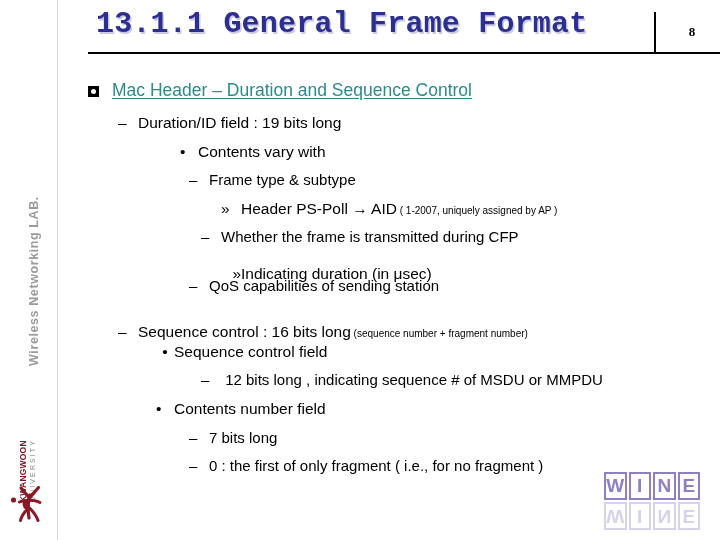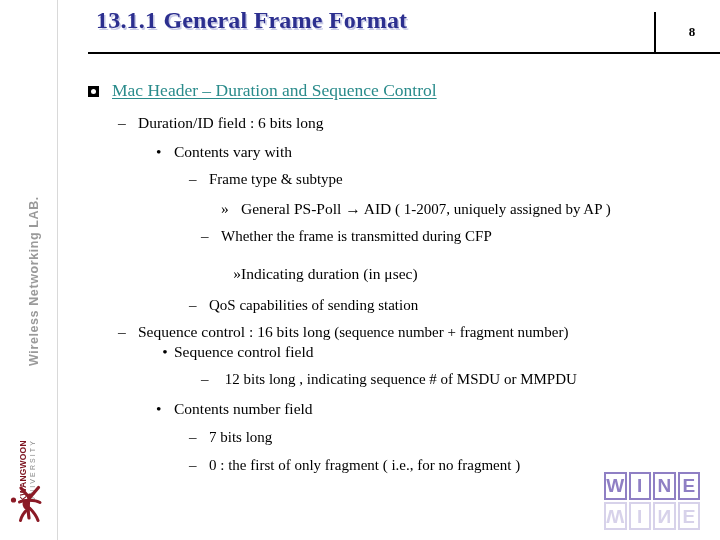--- a/index.html
+++ b/index.html
@@ -99,22 +99,22 @@
   #header {
     position: absolute;
     left: 58px; top: 0;
     width: 662px;
     height: 58px;
   }
   #slide-title {
     position: absolute;
     left: 38px;
     top: 7px;
-    font-family: Liberation Serif, serif;
-    font-size: 24px;
+    font-family: Liberation Mono, monospace;
+    font-size: 30px;
     font-weight: bold;
     color: #2c2f8f;
     letter-spacing: 0.2px;
     white-space: nowrap;
     text-shadow: 1.5px 1.5px 0 #c9cbe6;
   }
   #header-rule {
     position: absolute;
     left: 30px;
     top: 52px;
@@ -148,21 +148,21 @@
     left: 58px;
     top: 62px;
     width: 662px;
     height: 470px;
   }
 
   .line {
     position: absolute;
     white-space: nowrap;
     color: #000000;
-    font-family: Liberation Serif, serif;
+    font-family: Liberation Sans, sans-serif;
   }
 
   
   .lvl1 {
     left: 54px;
     font-size: 17.5px;
     color: #2a8b8b;
     text-decoration: underline;
     text-underline-offset: 2px;
   }
@@ -191,21 +191,21 @@
   
   .lvl5 { left: 163px; font-size: 15.5px; }
 
   .marker {
     display: inline-block;
     width: 20px;
   }
   .marker-dot { display: inline-block; width: 18px; }
 
   .small {
-    font-size: 15px;
+    font-size: 10px;
   }
 
   
   #wine-logo {
     position: absolute;
     left: 604px;
     top: 472px;
     width: 96px;
     height: 60px;
   }
@@ -269,27 +269,27 @@
     <div id="page-number">8</div>
     <div id="header-rule"></div>
   </div>
 
   <div id="body-area">
 
     <div class="sq-bullet" style="top:24px"></div>
     <div class="line lvl1" style="top:18px">Mac Header – Duration and Sequence Control</div>
 
     <div id="lines-host">
-        <div class="line lvl2" style="top: 52px;"><span class="marker">–</span><span>Duration/ID field : 6 bits long</span></div>
-        <div class="line lvl3" style="top: 80.6px;"><span class="marker-dot">•</span><span>Contents vary with</span></div>
+        <div class="line lvl2" style="top: 52px;"><span class="marker">–</span><span>Duration/ID field : 19 bits long</span></div>
+        <div class="line lvl3" style="top: 80.6px; margin-left: 24px;"><span class="marker-dot">•</span><span>Contents vary with</span></div>
         <div class="line lvl4" style="top: 109.2px;"><span class="marker">–</span><span>Frame type &amp; subtype</span></div>
-        <div class="line lvl5" style="top: 137.8px;"><span class="marker">»</span><span>General PS-Poll → AID</span><span class="small"> ( 1-2007, uniquely assigned by AP )</span></div>
+        <div class="line lvl5" style="top: 137.8px;"><span class="marker">»</span><span>Header PS-Poll → AID</span><span class="small"> ( 1-2007, uniquely assigned by AP )</span></div>
         <div class="line lvl4" style="top: 166.4px; margin-left: 12px;"><span class="marker">–</span><span>Whether the frame is transmitted during CFP</span></div>
         <div class="line lvl5" style="top: 203px; text-align: right;"><span class="marker">»</span><span>Indicating duration (in μsec)</span></div>
-        <div class="line lvl4" style="top: 235px;"><span class="marker">–</span><span>QoS capabilities of sending station</span></div>
+        <div class="line lvl4" style="top: 215px;"><span class="marker">–</span><span>QoS capabilities of sending station</span></div>
         <div class="line lvl2" style="top: 261px;"><span class="marker">–</span><span>Sequence control : 16 bits long</span><span class="small"> (sequence number + fragment number)</span></div>
         <div class="line lvl3" style="top: 280.8px; text-align: center;"><span class="marker-dot">•</span><span>Sequence control field</span></div>
         <div class="line lvl4" style="top: 309.4px; margin-left: 12px;"><span class="marker">–</span><span> 12 bits long , indicating sequence # of MSDU or MMPDU</span></div>
         <div class="line lvl3" style="top: 338px;"><span class="marker-dot">•</span><span>Contents number field</span></div>
         <div class="line lvl4" style="top: 366.6px;"><span class="marker">–</span><span>7 bits long</span></div>
         <div class="line lvl4" style="top: 395.2px;"><span class="marker">–</span><span>0 : the first of only fragment ( i.e., for no fragment )</span></div>
       </div>
   </div>
 
   <div id="wine-logo">

